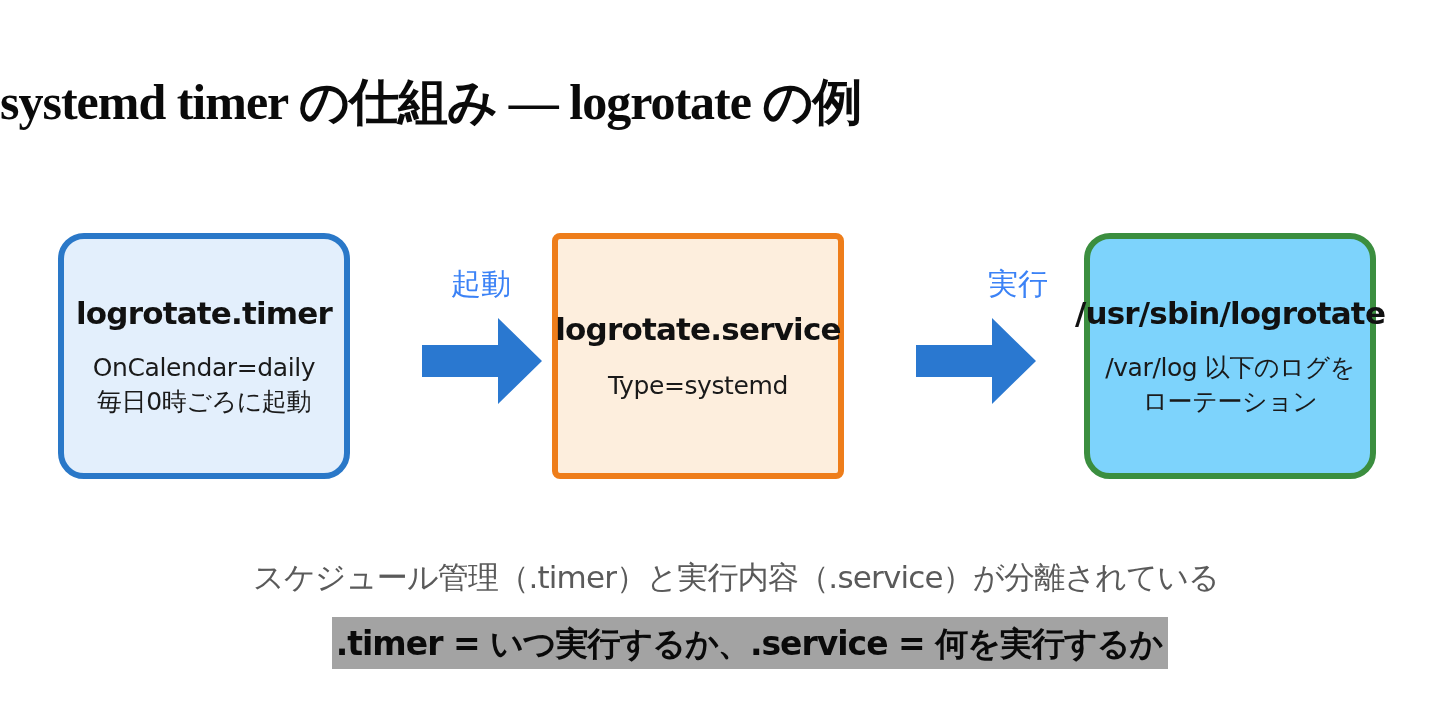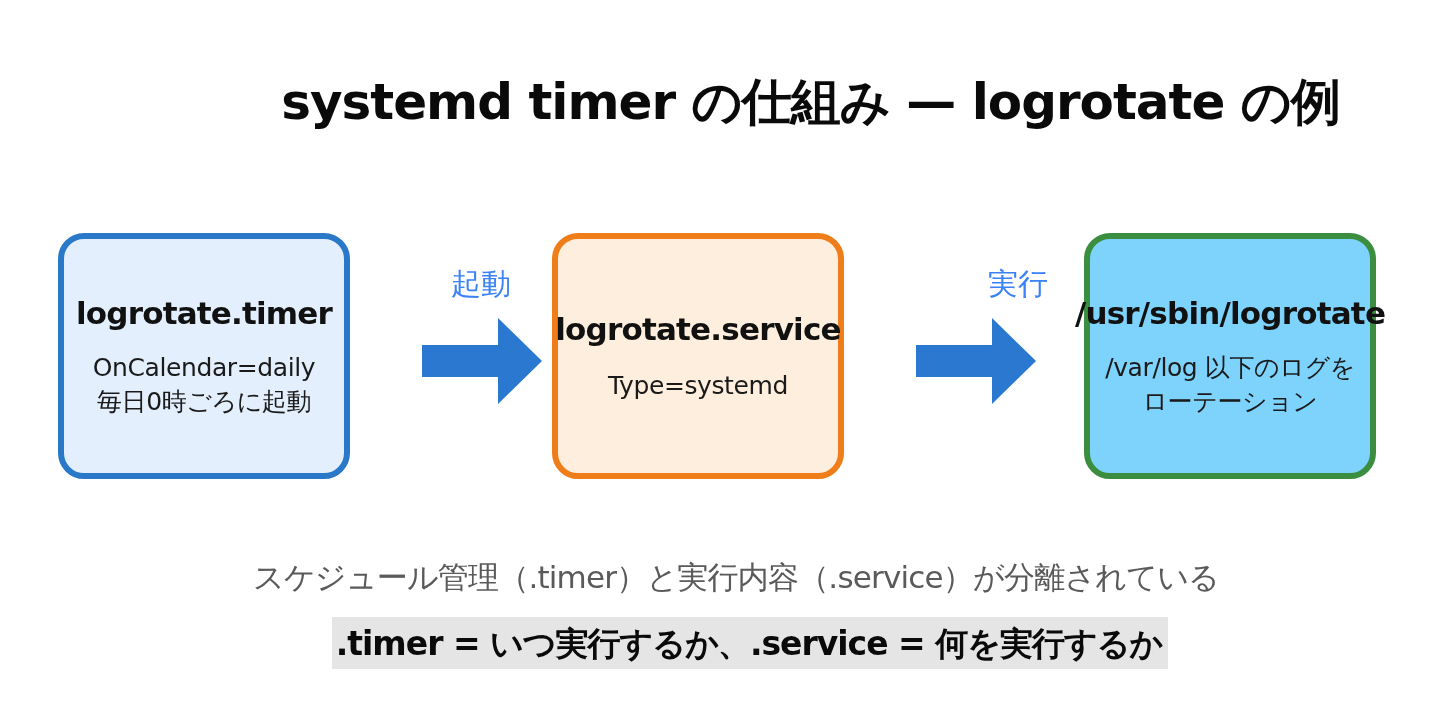--- a/index.html
+++ b/index.html
@@ -13,26 +13,27 @@
       position: relative;
       overflow: hidden;
       font-family: "DejaVu Sans", "Liberation Sans", sans-serif;
       color: #111111;
     }
     .title {
       position: absolute;
       left: 0;
       top: 62px;
       width: 1340px;
-      text-align: right;
+      text-align: left;
       font-size: 50px;
       font-weight: bold;
       letter-spacing: -1px;
       line-height: 80px;
       color: #0a0a0a;
+      font-family: Liberation Serif, serif;
     }
     .box {
       position: absolute;
       top: 233px;
       width: 292px;
       height: 246px;
       box-sizing: border-box;
       border-radius: 26px;
       border-width: 6px;
       border-style: solid;
@@ -44,20 +45,21 @@
     }
     .box-timer {
       left: 58px;
       border-color: #2a78c8;
       background: #e3effc;
     }
     .box-service {
       left: 552px;
       border-color: #ee7d1a;
       background: #fdeedd;
+      border-radius: 8px;
     }
     .box-exec {
       left: 1084px;
       border-color: #3b8e3f;
       background: #7dd3fc;
     }
     .box-title {
       font-size: 31px;
       font-weight: bold;
       letter-spacing: -0.8px;
@@ -105,21 +107,21 @@
     }
     .highlight-wrap {
       position: absolute;
       left: 0;
       top: 617px;
       width: 1456px;
       text-align: center;
     }
     .highlight {
       display: inline-block;
-      background: #e5e5e5;
+      background: #a3a3a3;
       padding: 2px 6px 0 4px;
       font-size: 33px;
       font-weight: bold;
       line-height: 50px;
       color: #0a0a0a;
       letter-spacing: -1px;
       margin-left: 44px;
     }
   </style>
 </head>

